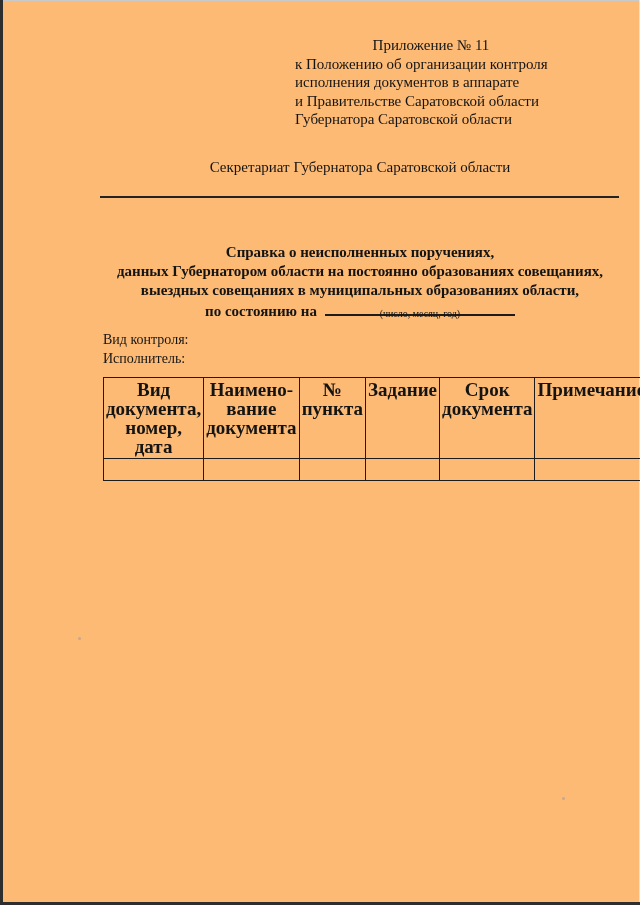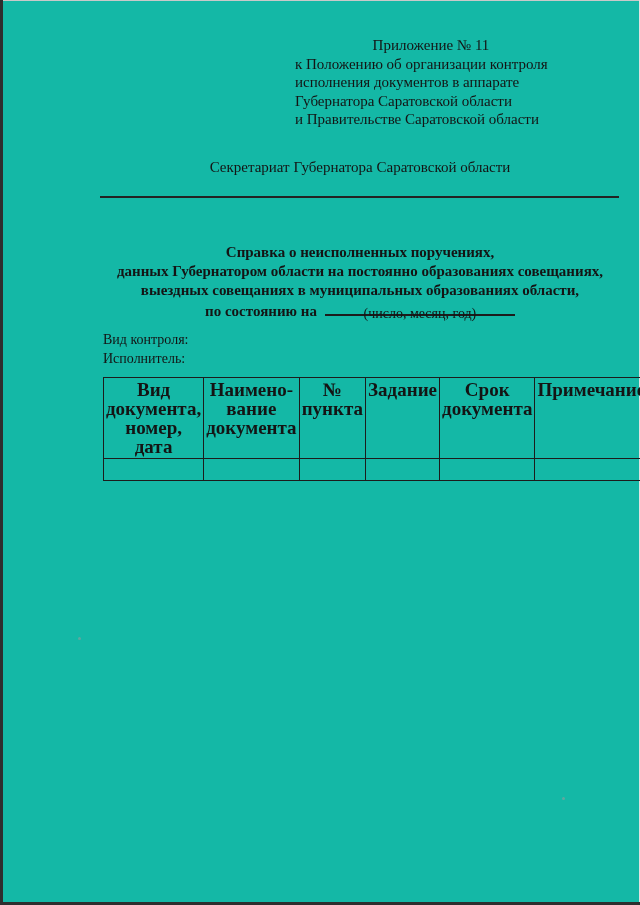--- a/index.html
+++ b/index.html
@@ -1,20 +1,20 @@
 <!DOCTYPE html>
 <html><head>
 <meta charset="utf-8">
 <style>
   html, body { margin: 0; padding: 0; background: #ffffff; }
   .page {
     position: relative;
     width: 640px;
     height: 905px;
-    background: #14b8a6;
+    background: #fdba74;
     font-family: "Liberation Serif", "DejaVu Serif", serif;
     color: #141414;
     overflow: hidden;
   }
   
   .edge-left   { position:absolute; left:0; top:0; width:3px; height:100%; background:#2e2e2e; }
   .edge-bottom { position:absolute; left:0; bottom:0; width:100%; height:3px; background:#2e2e2e; }
   .edge-top    { position:absolute; left:0; top:0; width:100%; height:1px; background:#c9c9c9; }
   .edge-right  { position:absolute; right:0; top:0; width:1px; height:100%; background:#e2e2e2; }
   .speck { position:absolute; width:3px; height:3px; border-radius:50%; background:#9a9a9a; opacity:.55; }
@@ -50,21 +50,21 @@
     width: 190px; height: 14px;
     margin-left: 8px;
     border-bottom: 2px solid #1c1c1c;
     position: relative;
     vertical-align: baseline;
   }
   .asof-hint {
     position: absolute;
     left: 0; right: 0; top: 4px;
     text-align: center;
-    font-size: 14px;
+    font-size: 10px;
     font-weight: normal;
     white-space: nowrap;
   }
 
   .fields {
     position: absolute;
     left: 103px; top: 330px;
     font-size: 14px; line-height: 19px;
   }
 
@@ -97,22 +97,22 @@
   <div class="edge-right"></div>
   <div class="edge-left"></div>
   <div class="edge-bottom"></div>
   <div class="speck" style="left:78px; top:637px;"></div>
   <div class="speck" style="left:562px; top:797px;"></div>
 
   <div class="appendix">
     <div class="first-line">Приложение № 11</div>
     <div>к Положению об организации контроля</div>
     <div>исполнения документов в аппарате</div>
+    <div>и Правительстве Саратовской области</div>
     <div>Губернатора Саратовской области</div>
-    <div>и Правительстве Саратовской области</div>
   </div>
 
   <div class="org-line">Секретариат Губернатора Саратовской области</div>
   <div class="rule"></div>
 
   <div class="title-block">
     <div>Справка о неисполненных поручениях,</div>
     <div>данных Губернатором области на постоянно образованиях совещаниях,</div>
     <div>выездных совещаниях в муниципальных образованиях области,</div>
     <div>

